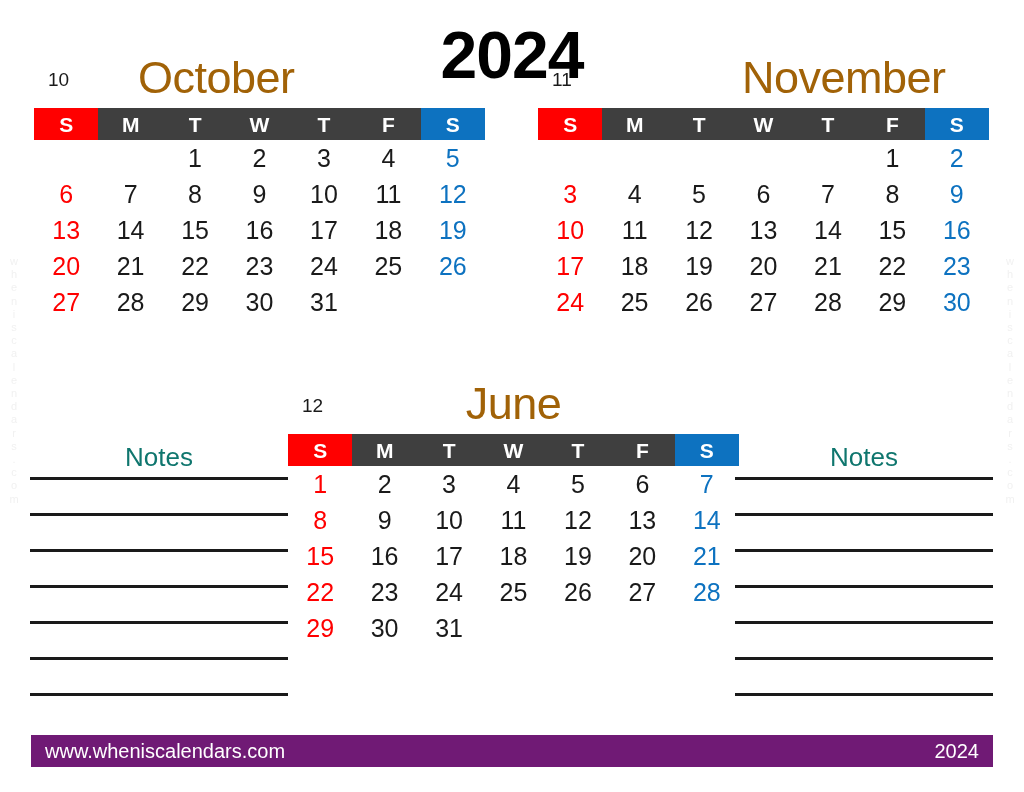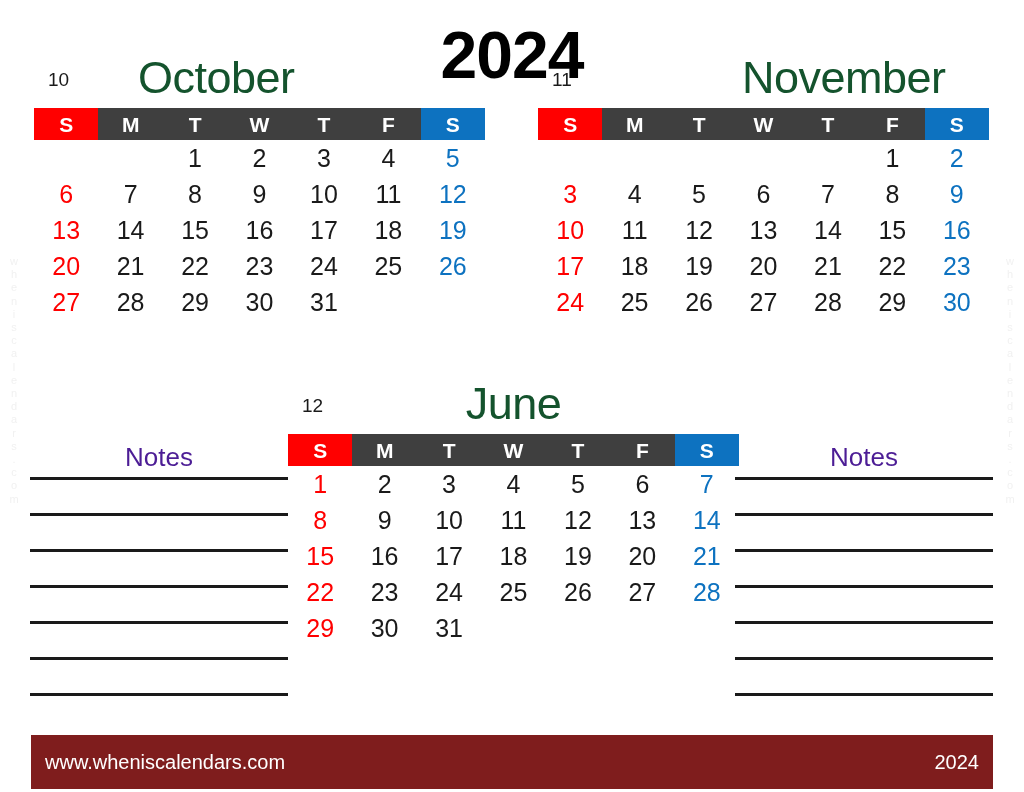--- a/index.html
+++ b/index.html
@@ -80,21 +80,21 @@
     line-height: 1;
   }
   .month-name {
     position: absolute;
     left: 0;
     top: 0;
     width: 451px;
     text-align: center;
     font-size: 45px;
     font-weight: normal;
-    color: #14532d;
+    color: #a16207;
     line-height: 52px;
     letter-spacing: -0.5px;
   }
   .month-oct .month-name { text-align: left; padding-left: 104px; width: 347px; }
   .month-nov .month-name { text-align: left; padding-left: 204px; width: 247px; }
   .month-dec .month-name { text-align: center; }
 
   
   .dow-row {
     display: grid;
@@ -137,39 +137,39 @@
     position: absolute;
     top: 440px;
     width: 258px;
   }
   .notes-left  { left: 30px; }
   .notes-right { left: 735px; }
 
   .notes-title {
     text-align: center;
     font-size: 26px;
-    color: #4c1d95;
+    color: #0f766e;
     line-height: 34px;
     margin-bottom: 3px;
   }
   .note-line {
     height: 3px;
     background: #1a1a1a;
     margin-bottom: 33px;
   }
   .note-line:last-child { margin-bottom: 0; }
 
   
   .footer {
     position: absolute;
     left: 31px;
     top: 735px;
     width: 962px;
-    height: 54px;
-    background: #7f1d1d;
+    height: 32px;
+    background: #701a75;
     display: flex;
     align-items: center;
     justify-content: space-between;
     padding: 0 14px;
     box-sizing: border-box;
   }
   .footer-url,
   .footer-year {
     color: #ffffff;
     font-size: 20px;

